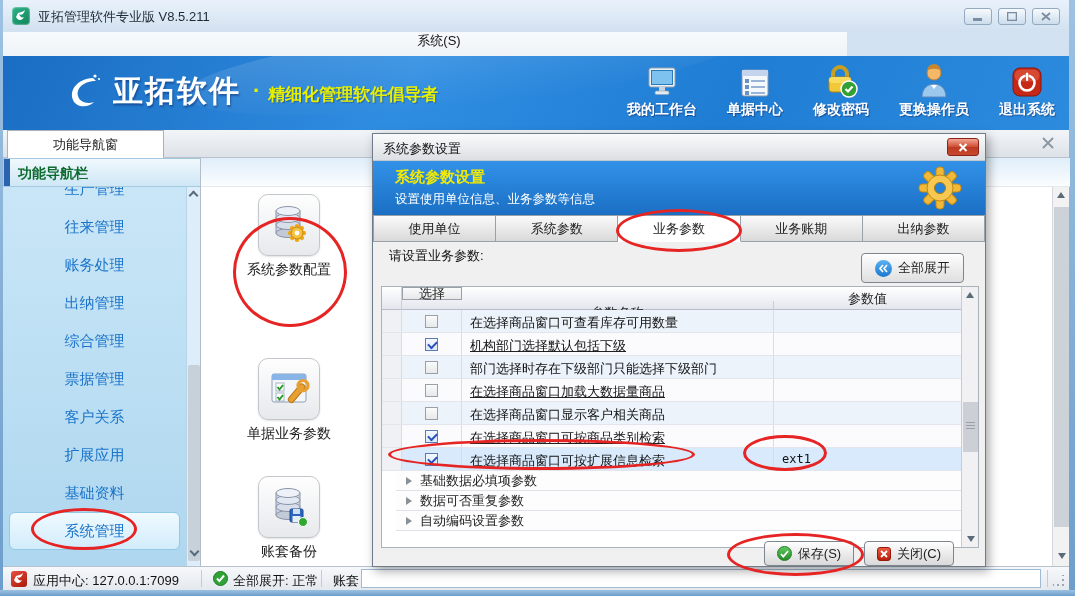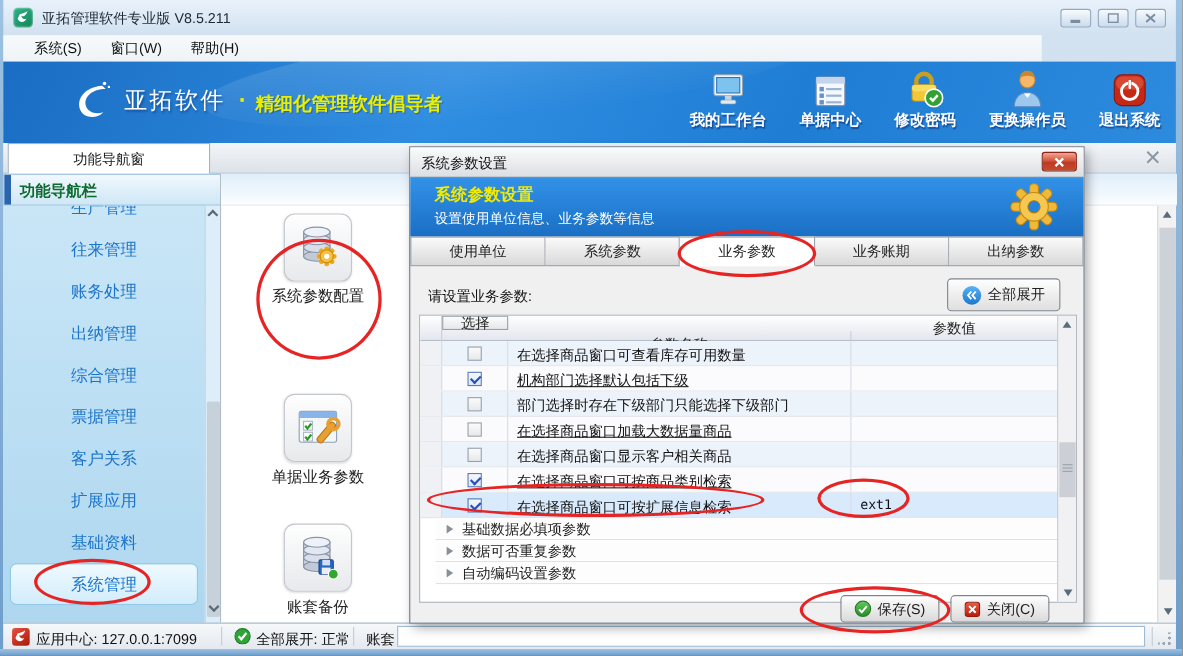--- a/index.html
+++ b/index.html
@@ -18,43 +18,43 @@
   #titlebar { position:absolute; left:0; top:0; width:1075px; height:32px; z-index:2;}
   #title-icon { position:absolute; left:12px; top:7px; width:18px; height:18px; border-radius:4px;
       background:linear-gradient(145deg,#2fb389,#0f8456); box-shadow:inset 0 0 2px #fff;}
   #title-icon svg { position:absolute; left:2px; top:2px; }
   #window-title { position:absolute; left:38px; top:8px; font-size:13px; color:#1e2a36; }
   .win-btn { position:absolute; top:8px; width:28px; height:17px; border:1px solid #93a9c0; border-radius:3px;
       background:linear-gradient(180deg,#f7fafd,#ccdcec); display:flex; align-items:center; justify-content:center; }
   #btn-minimize{ left:964px; } #btn-maximize{ left:998px; } #btn-close{ left:1032px; }
 
   
-  #menubar { position:absolute; left:3px; top:32px; width:944px; height:24px; z-index:2;
-      background:linear-gradient(180deg,#f7fafc,#eef3f8); display:flex; align-items:center; gap:26px; padding-left:28px;}
+  #menubar { position:absolute; left:3px; top:32px; width:844px; height:24px; z-index:2;
+      background:linear-gradient(180deg,#f7fafc,#eef3f8); display:flex; align-items:center; gap:26px; padding-left:28px;flex-direction:column;}
   .menu-item { color:#111; cursor:default; }
 
   
   #bluehead { position:absolute; left:3px; top:56px; width:1066px; height:74px; z-index:2;
       background:linear-gradient(115deg,#1a6dc2 0%,#2f8de1 38%,#1f7dd4 68%,#2c8bdd 100%); overflow:hidden;}
   #bluehead .sheen{ position:absolute; left:180px; top:-30px; width:560px; height:80px; transform:rotate(-6deg);
       background:linear-gradient(180deg,rgba(255,255,255,.14),rgba(255,255,255,0)); border-radius:50%;}
   #brand { position:absolute; left:58px; top:14px; display:flex; align-items:center; }
-  #brand-name { color:#fff; font-size:21px; font-weight:normal; letter-spacing:2px; margin-left:10px;
+  #brand-name { color:#fff; font-size:30px; font-weight:bold; letter-spacing:2px; margin-left:10px;
       text-shadow:1px 2px 2px rgba(0,0,60,.35); }
   #brand-dot { color:#e8f000; font-size:22px; font-weight:bold; margin:0 8px 0 12px; }
   #brand-slogan { color:#e8f000; font-size:17px; font-weight:bold; text-shadow:1px 1px 1px rgba(0,0,60,.3); padding-top:6px;}
   #head-toolbar { position:absolute; right:14px; top:6px; display:flex; align-items:flex-end; gap:30px; }
   .tool { display:flex; flex-direction:column; align-items:center; gap:3px; cursor:pointer; }
   .tool .tlabel { color:#fff; font-size:14px; font-weight:bold; text-shadow:1px 1px 1px rgba(0,0,60,.4); white-space:nowrap;}
   .tool .ticon { height:36px; display:flex; align-items:flex-end; }
 
   
   #tabstrip { position:absolute; left:3px; top:130px; width:1066px; height:28px; z-index:2;
       background:linear-gradient(180deg,#f2f5f8,#dde2e8); border-bottom:1px solid #b9c2cc; }
-  #navwin-tab { position:absolute; left:4px; top:0; width:184px; height:28px; background:#fff;
+  #navwin-tab { position:absolute; left:4px; top:0; width:157px; height:28px; background:#fff;
       border:1px solid #a9b2bc; border-bottom:none; display:flex; align-items:center; justify-content:center; font-size:13px;}
   #mdi-close { position:absolute; right:14px; top:6px; width:14px; height:14px; }
 
   
   #sidebar { position:absolute; left:3px; top:158px; width:197px; height:408px; z-index:2; background:#bfe0f4;}
   #nav-header { position:absolute; left:0; top:0; width:233px; height:29px;
       background:linear-gradient(180deg,#f0f8fd,#cfe7f6); border:1px solid #a6c9e2; }
   #nav-header .accent { position:absolute; left:0; top:0; width:6px; height:27px; background:#2a64ae; }
   #nav-header .ntitle { position:absolute; left:14px; top:6px; font-weight:bold; font-size:14px; color:#0e6b2f; }
   #nav-list { position:absolute; left:0; top:29px; width:183px; height:379px; overflow:hidden;
@@ -103,21 +103,21 @@
   #dlg-band { position:absolute; left:0; top:27px; width:612px; height:54px;
       background:linear-gradient(180deg,#3292e8,#1a6fc4); }
   #dlg-band-title { position:absolute; left:22px; top:7px; color:#f2ea00; font-weight:bold; font-size:15px; }
   #dlg-band-sub { position:absolute; left:22px; top:30px; color:#fff; font-size:12.5px; }
   #dlg-gear { position:absolute; right:22px; top:4px; }
   #dlg-tabs { position:absolute; left:0; top:81px; width:612px; height:27px; display:flex; }
   .dtab { flex:1; border:1px solid #9aa0a8; border-left-width:0; background:linear-gradient(180deg,#fafafa,#d9d9d9);
       display:flex; align-items:center; justify-content:center; font-size:13px; cursor:pointer; }
   .dtab:first-child { border-left-width:1px; }
   .dtab.active { background:#fff; border-bottom-color:#fff; position:relative; z-index:2; }
-  #dlg-prompt { position:absolute; left:16px; top:127px; font-size:13px; color:#111; }
+  #dlg-prompt { position:absolute; left:16px; top:113px; font-size:13px; color:#111; }
   #btn-expand { position:absolute; right:21px; top:119px; width:103px; height:30px; border:1px solid #7e858d; border-radius:4px;
       background:linear-gradient(180deg,#fefefe,#dfdfdf); display:flex; align-items:center; justify-content:center; gap:6px;
       font-size:13px; cursor:pointer; box-shadow:inset 0 1px 0 #fff;}
   .blue-circ { width:17px; height:17px; border-radius:50%; background:linear-gradient(180deg,#5ab2f2,#1a78d0);
       display:flex; align-items:center; justify-content:center; }
 
   #param-table { position:absolute; left:8px; top:152px; width:598px; height:262px; background:#fff;
       border:1px solid #aab2bc; overflow:hidden; }
   #pt-header { position:absolute; left:0; top:0; width:579px; height:23px;
       background:linear-gradient(180deg,#ffffff,#e4e6ee); border-bottom:1px solid #b8bec8; display:flex; }

